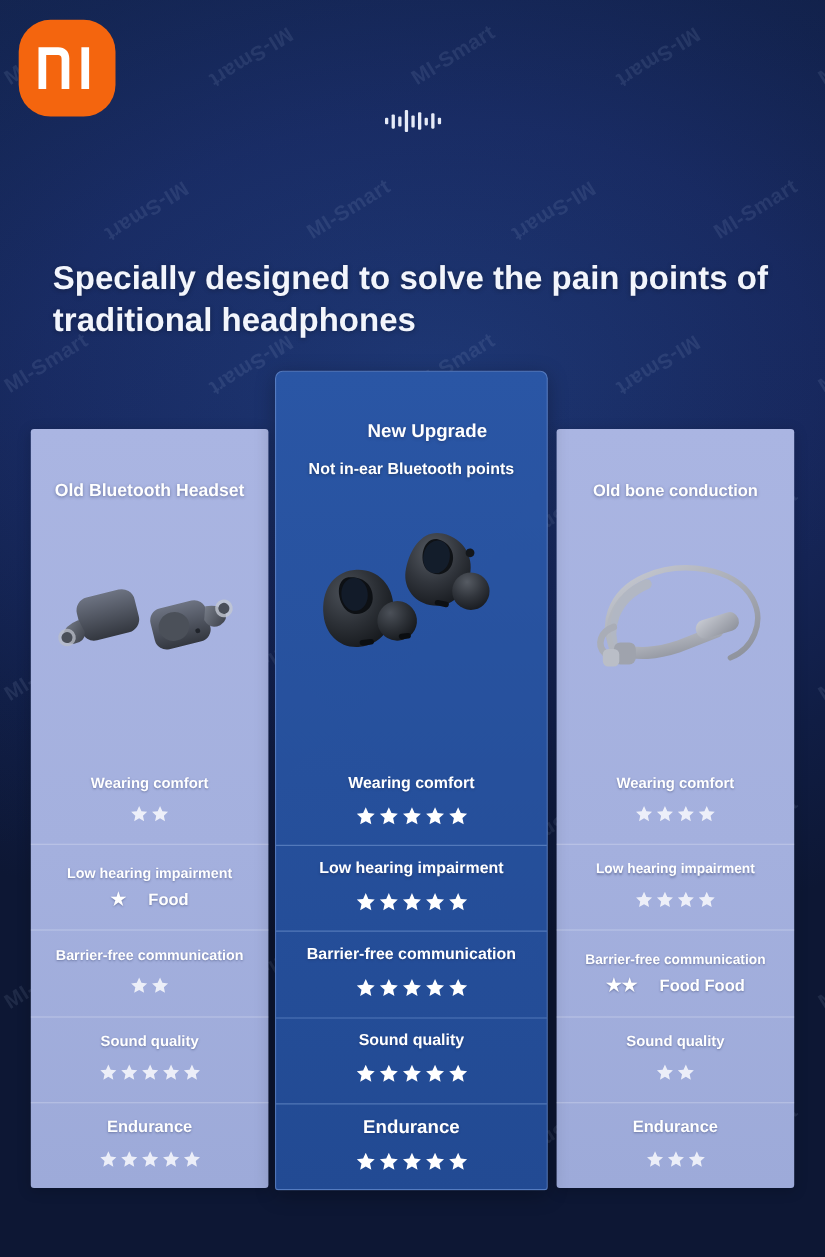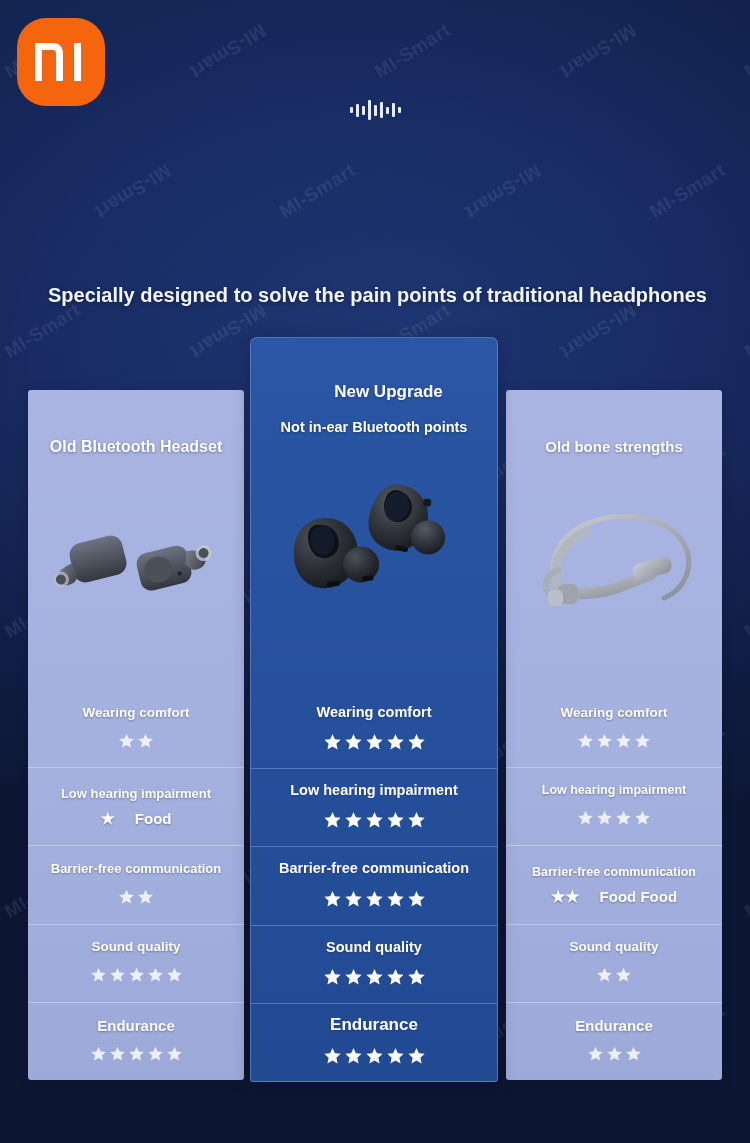--- a/index.html
+++ b/index.html
@@ -54,24 +54,23 @@
 
   #title {
     position:absolute; top:147px; left:0; width:750px;
     text-align:center;
     font-size:52px; font-weight:700; color:#ffffff;
     letter-spacing:-.5px;
     text-shadow:0 2px 8px rgba(0,0,0,.30);
   }
   #subtitle {
     position:absolute; top:235px; left:48px; width:665px;
-    font-size:20px; font-weight:700; color:#f2f5fc;
+    font-size:30px; font-weight:700; color:#f2f5fc;
     line-height:1.28;
     text-shadow:0 1px 5px rgba(0,0,0,.30);
-    margin-top:48px;
   }
 
   
   #compare { position:absolute; left:0; top:0; width:750px; height:1143px; }
 
   .col { position:absolute; display:flex; flex-direction:column; }
 
   .col.side {
     top:390px; width:216px; height:690px;
     background:linear-gradient(180deg, #aab5e2 0%, #a4b0de 55%, #9daad9 100%);
@@ -475,21 +474,21 @@
                 </svg></span>
               <span class="star"><svg viewBox="0 0 24 24" xmlns="http://www.w3.org/2000/svg" aria-hidden="true">
                   <path d="M12 2.4 L15 9.1 L22.3 9.9 L16.9 14.8 L18.4 22 L12 18.3 L5.6 22 L7.1 14.8 L1.7 9.9 L9 9.1 Z"></path>
                 </svg></span>
             </div>
           </div>
         </div>
       </div>
       <div class="col side right">
         <div class="col-head">
-          <div class="head-title">Old bone strengths</div>
+          <div class="head-title">Old bone conduction</div>
           <div class="art">
             <svg width="180" height="130" viewBox="0 0 180 130" xmlns="http://www.w3.org/2000/svg">
               <defs>
                 <linearGradient id="bg1" x1="0" y1="0" x2="1" y2="1">
                   <stop offset="0" stop-color="#c9ccd4"></stop>
                   <stop offset="1" stop-color="#8b8f99"></stop>
                 </linearGradient>
               </defs>
               <path d="M36 96 C20 72 30 40 62 26 C96 11 144 18 160 46 C172 68 160 92 140 100" fill="none" stroke="url(#bg1)" stroke-width="5" stroke-linecap="round"></path>
               <path d="M36 96 C26 74 34 46 64 33" fill="none" stroke="#b3b7c0" stroke-width="9" stroke-linecap="round" opacity=".9"></path>

